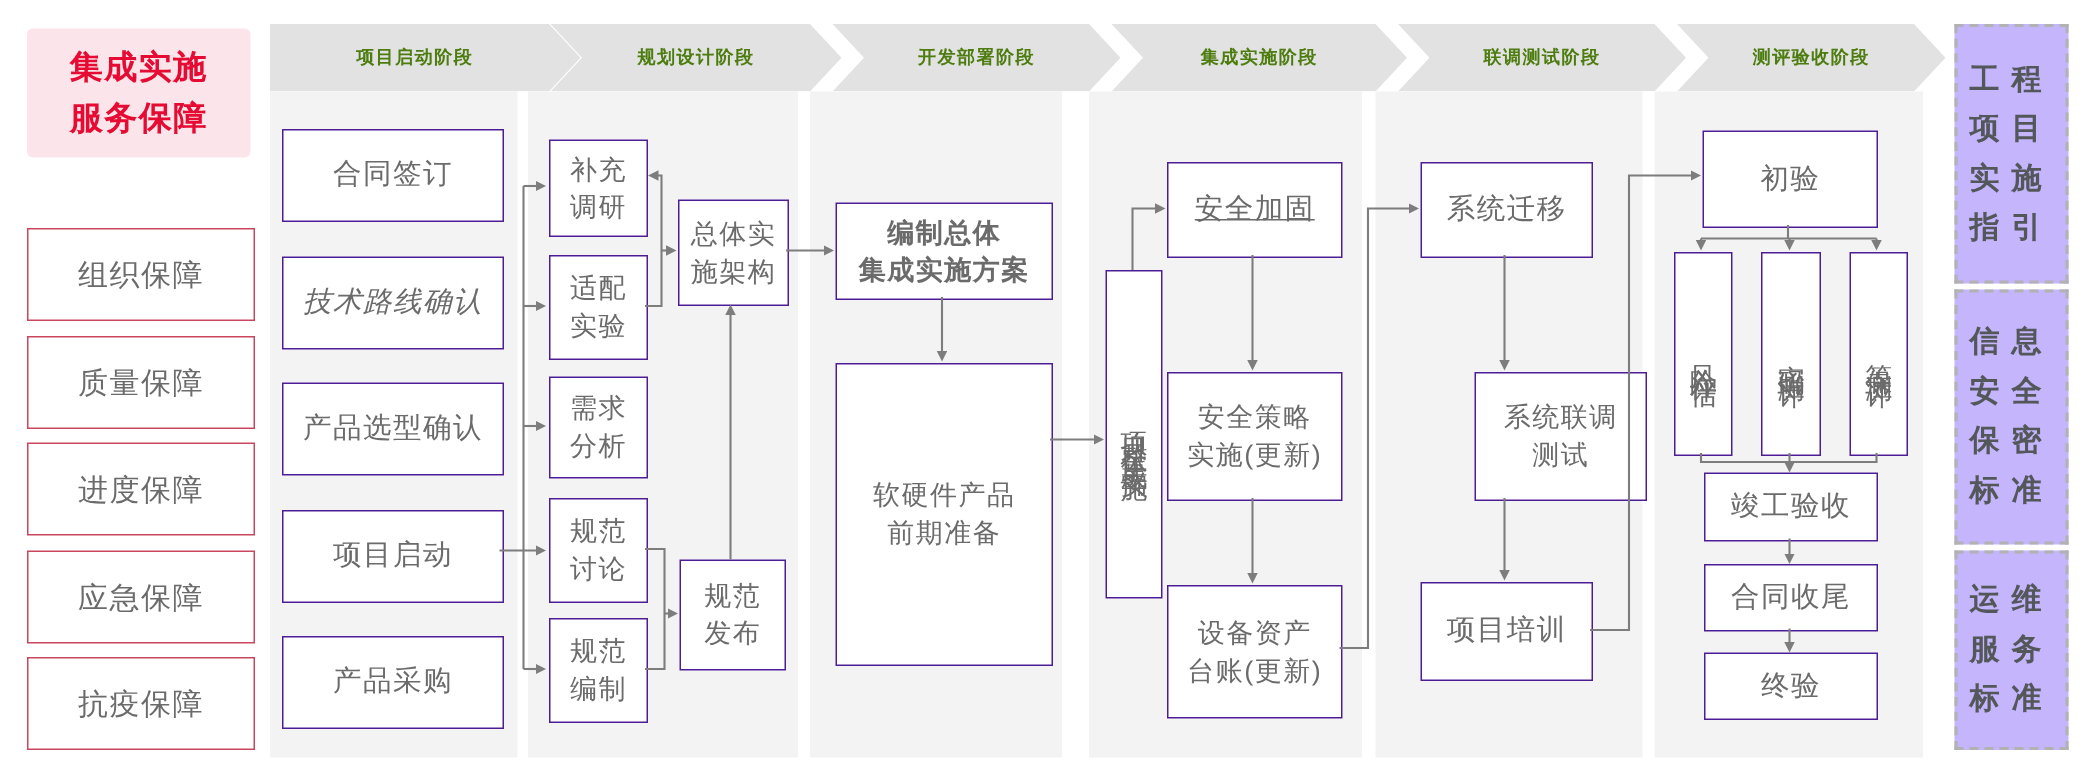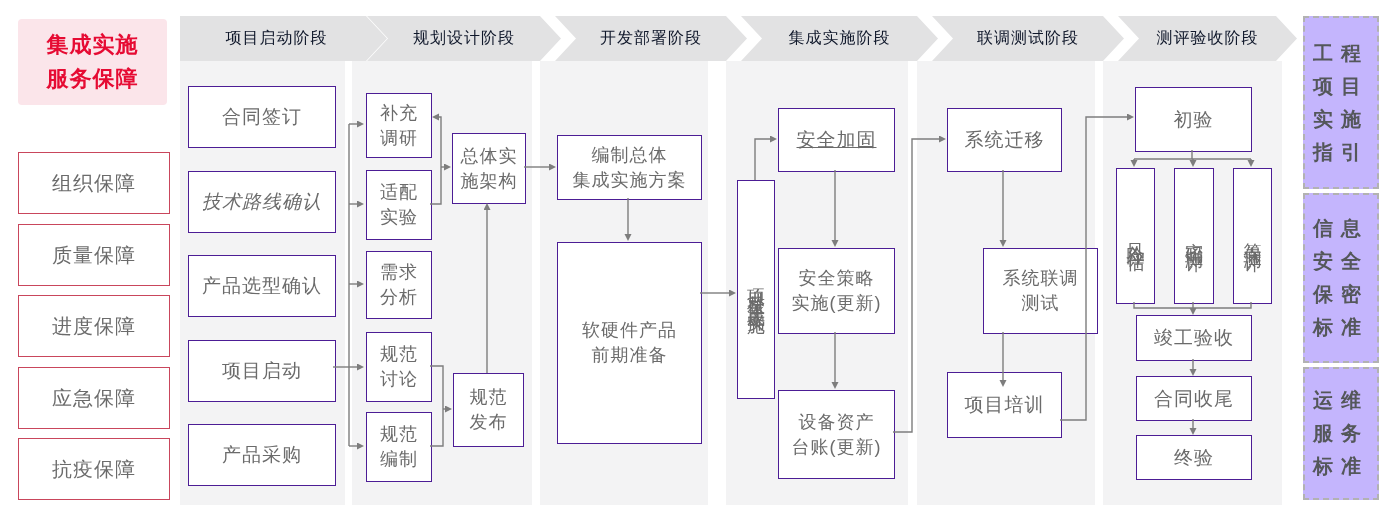--- a/index.html
+++ b/index.html
@@ -7,22 +7,22 @@
          font-family:"Liberation Sans","DejaVu Sans",sans-serif;}
   .abs{position:absolute;}
   
   .side-title{background:#fbe5ea;color:#e60b33;font-weight:bold;font-size:22px;line-height:34px;
               letter-spacing:1px;border-radius:4px;display:flex;align-items:center;justify-content:center;
               text-align:center;white-space:pre-line;}
   .side-item{background:#ffffff;border:1px solid #c9465c;color:#6b6b6b;font-size:20px;letter-spacing:1px;
              display:flex;align-items:center;justify-content:center;text-align:center;}
   
   .panel{background:#f3f3f4;}
-  .banner{position:absolute;top:16px;height:45px;background:#e2e2e3;color:#0f172a;font-weight:normal;
-          font-size:16px;letter-spacing:1px;display:flex;align-items:center;justify-content:center;}
+  .banner{position:absolute;top:16px;height:45px;background:#e2e2e3;color:#4d7c0f;font-weight:bold;
+          font-size:12px;letter-spacing:1px;display:flex;align-items:center;justify-content:center;}
   .banner.first{clip-path:polygon(0 0,calc(100% - 21px) 0,100% 50%,calc(100% - 21px) 100%,0 100%);padding-right:14px;}
   .banner.notched{clip-path:polygon(0 0,calc(100% - 21px) 0,100% 50%,calc(100% - 21px) 100%,0 100%,21px 50%);}
   
   .box{position:absolute;background:#ffffff;border:1px solid #4c1d95;color:#6b6b6b;font-size:19px;
        line-height:26px;display:flex;align-items:center;justify-content:center;text-align:center;
        white-space:pre-line;letter-spacing:1px;}
   .box.small{font-size:18px;line-height:25px;}
   .vbox{writing-mode:vertical-rl;text-orientation:upright;letter-spacing:4px;font-size:18px;line-height:1;}
   
   .tag{position:absolute;background:#c4b5fd;border:2px dashed #b2b2b2;color:#54575a;font-weight:bold;
@@ -71,36 +71,36 @@
 分析</div>
   <div class="box small" style="left:366px;top:332px;width:64px;height:68px;">规范
 讨论</div>
   <div class="box small" style="left:366px;top:412px;width:64px;height:68px;">规范
 编制</div>
   <div class="box small" style="left:452px;top:133px;width:72px;height:69px;">总体实
 施架构</div>
   <div class="box small" style="left:453px;top:373px;width:69px;height:72px;">规范
 发布</div>
 
-  <div class="box small" style="left:557px;top:135px;width:143px;height:63px;">编制总体
+  <div class="box small" style="left:557px;top:135px;width:143px;height:63px;font-weight:bold;">编制总体
 集成实施方案</div>
   <div class="box small" style="left:557px;top:242px;width:143px;height:200px;">软硬件产品
 前期准备</div>
 
   <div class="box vbox" style="left:737px;top:180px;width:36px;height:217px;">项目整体集成实施</div>
   <div class="box" style="left:778px;top:108px;width:115px;height:62px;text-decoration:underline;">安全加固</div>
   <div class="box small" style="left:778px;top:248px;width:115px;height:84px;">安全策略
 实施(更新)</div>
   <div class="box small" style="left:778px;top:390px;width:115px;height:87px;">设备资产
 台账(更新)</div>
 
   <div class="box" style="left:947px;top:108px;width:113px;height:62px;">系统迁移</div>
   <div class="box small" style="left:983px;top:248px;width:113px;height:84px;">系统联调
 测试</div>
-  <div class="box" style="left:947px;top:372px;width:113px;height:64px;">项目培训</div>
+  <div class="box" style="left:947px;top:388px;width:113px;height:64px;">项目培训</div>
 
   <div class="box" style="left:1135px;top:87px;width:115px;height:63px;">初验</div>
   <div class="box vbox" style="left:1116px;top:168px;width:37px;height:134px;">风险评估</div>
   <div class="box vbox" style="left:1174px;top:168px;width:38px;height:134px;">密码测评</div>
   <div class="box vbox" style="left:1233px;top:168px;width:37px;height:134px;">等保测评</div>
   <div class="box" style="left:1136px;top:315px;width:114px;height:44px;">竣工验收</div>
   <div class="box" style="left:1136px;top:376px;width:114px;height:43px;">合同收尾</div>
   <div class="box" style="left:1136px;top:435px;width:114px;height:43px;">终验</div>
 
   <div class="tag" style="left:1303px;top:16px;width:76px;height:173px;">工程

